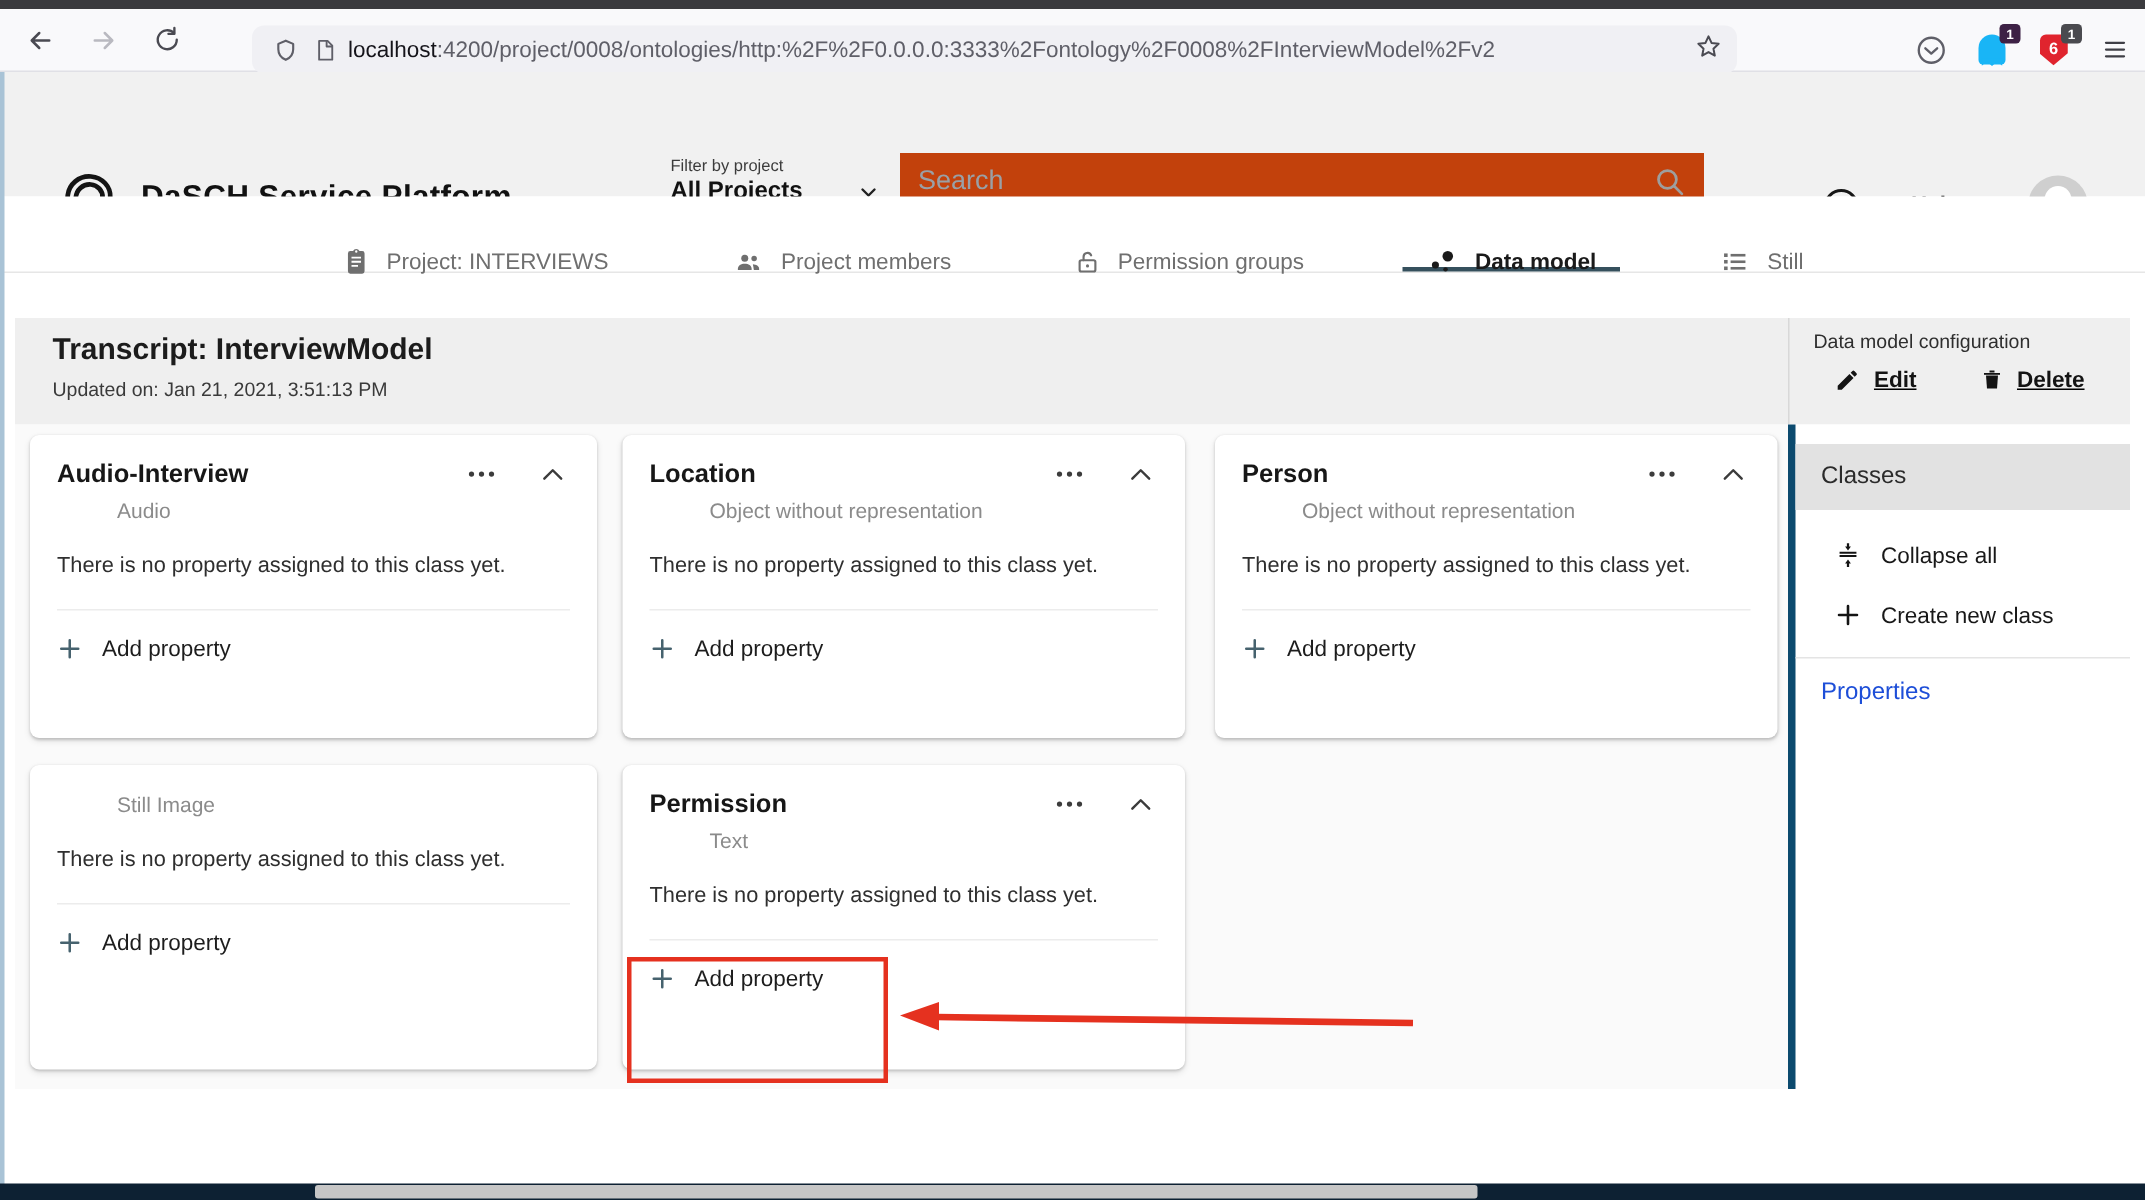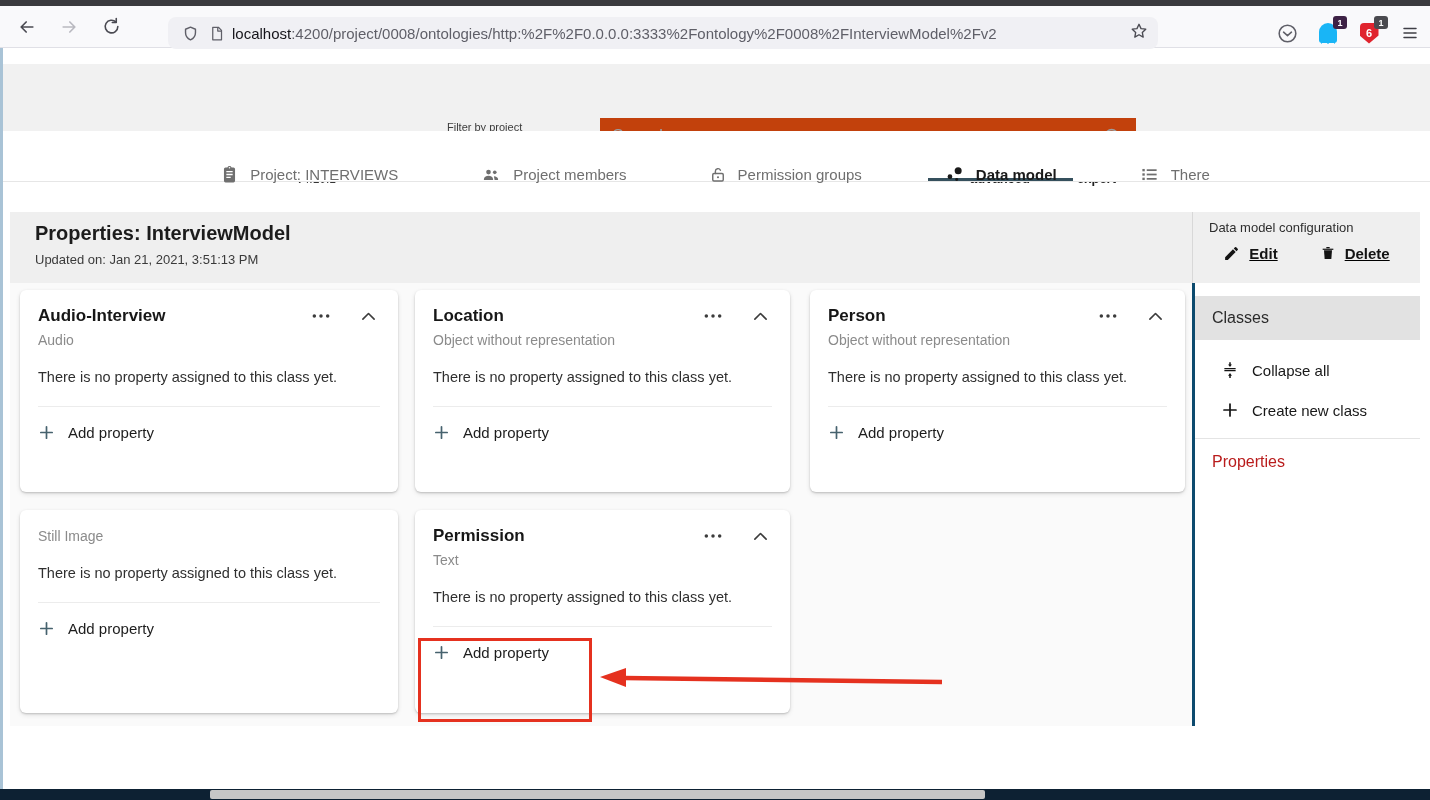--- a/index.html
+++ b/index.html
@@ -34,21 +34,21 @@
   .badge-purple { background:#3d2145; }
   .badge-gray { background:#4a4a4f; }
   .ghost-shape { width:18px; height:20px; background:#19b5f6; border-radius:9px 9px 3px 3px; position:relative; }
   .ghost-shape:after { content:""; position:absolute; bottom:-1px; left:2px; width:14px; height:5px;
     background:#19b5f6; clip-path:polygon(0 0,100% 0,100% 100%,75% 40%,50% 100%,25% 40%,0 100%); }
   .adb-shape { width:19px; height:21px; background:#e0242e; border-radius:4px 4px 8px 8px;
     clip-path:polygon(0 0,100% 0,100% 62%,50% 100%,0 62%); display:flex; align-items:center; justify-content:center;
     color:#fff; font-size:11px; font-weight:bold; }
 
   
-  .app-header { position:absolute; left:0; top:64px; width:1430px; height:83px; background:#f1f1f1; }
+  .app-header { position:absolute; left:0; top:48px; width:1430px; height:83px; background:#f1f1f1; }
   .logo { position:absolute; left:38px; top:63px; }
   .app-title { position:absolute; left:94px; top:72px; font-size:21px; font-weight:bold; color:#111; letter-spacing:.2px; }
   .app-version { position:absolute; left:160px; top:108px; width:176px; text-align:right; font-size:12px; color:#333; }
   .filter-label { position:absolute; left:447px; top:57px; font-size:11px; color:#3c3c3c; }
   .filter-value { position:absolute; left:447px; top:71px; font-size:16px; font-weight:bold; color:#111;
     display:flex; align-items:center; gap:36px; }
   .search-box { position:absolute; left:600px; top:54px; width:536px; height:37px; background:#c2410c;
     display:flex; align-items:center; padding:0 12px; }
   .search-input { flex:1; border:none; outline:none; font-size:18px; color:#222; background:transparent;
     font-family:"Liberation Sans", sans-serif; }
@@ -76,36 +76,36 @@
   .wrapper { position:absolute; left:10px; top:212px; width:1410px; height:514px; border-bottom:1px solid #e3e3e3; }
   .band-left { position:absolute; left:0; top:0; width:1182px; height:71px; background:#efefef; }
   .band-right { position:absolute; left:1182px; top:0; width:228px; height:71px; background:#efefef; border-left:1px solid #d8d8d8; }
   .page-title { position:absolute; left:25px; top:10px; font-size:20px; font-weight:bold; color:#1c1c1c; }
   .page-updated { position:absolute; left:25px; top:40px; font-size:13px; color:#3a3a3a; }
   .config-label { position:absolute; left:16px; top:8px; font-size:13px; color:#2e2e2e; }
   .config-btns { position:absolute; left:0; top:32px; width:100%; display:flex; justify-content:center; gap:42px;text-decoration:underline; }
   .config-btn { display:flex; align-items:center; gap:9px; font-size:15px; font-weight:bold; color:#141414; cursor:pointer; }
 
   .main-area { position:absolute; left:0; top:71px; width:1182px; height:443px; background:#fafafa; }
-  .side-area { position:absolute; left:1182px; top:71px; width:228px; height:443px; background:#fff; border-left:3px solid #0c4a6e; }
+  .side-area { position:absolute; left:1182px; top:71px; width:228px; height:443px; background:#fff; border-left:5px solid #0c4a6e; }
 
   .side-header { margin-top:13px; height:44px; background:#e2e2e2; display:flex; align-items:center;
     padding-left:17px; font-size:16px; color:#2b2b2b; }
   .side-item { height:40px; display:flex; align-items:center; gap:13px; padding-left:26px;
     font-size:15px; font-weight:500; color:#181818; cursor:pointer; }
   .side-list { padding:10px 0 8px 0; border-bottom:1px solid #e4e4e4; }
-  .side-prop { height:46px; display:flex; align-items:center; padding-left:17px; font-size:16px; color:#b91c1c; }
+  .side-prop { height:46px; display:flex; align-items:center; padding-left:17px; font-size:16px; color:#1d4ed8; }
 
   
   .card { position:absolute; background:#fff; border-radius:6px;
     box-shadow:0 1px 2px rgba(0,0,0,.18), 0 2px 5px rgba(0,0,0,.10); padding:12px 18px 0 18px; }
   .card-head { display:flex; align-items:center; margin-top:4px;gap:20px; }
   .card-title { font-size:17px; font-weight:bold; color:#171717; flex:1; }
   .card-actions { display:flex; align-items:center; gap:30px; padding-right:4px; }
-  .card-sub { margin-top:6px; font-size:14px; color:#8b8b8b; min-height:17px; }
+  .card-sub { margin-top:6px; font-size:14px; color:#8b8b8b; min-height:17px;margin-left:40px; }
   .card-empty { margin-top:20px; font-size:14.5px; color:#2f2f2f; }
   .card-div { margin-top:21px; border-top:1px solid #ececec; }
   .card-add { margin-top:17px; display:flex; align-items:center; gap:13px; font-size:15px; color:#1d1d1d; cursor:pointer; }
   .c1 { left:10px; top:7px;  width:378px; height:202px; }
   .c2 { left:405px; top:7px; width:375px; height:202px; }
   .c3 { left:800px; top:7px; width:375px; height:202px; }
   .c4 { left:10px; top:227px; width:378px; height:203px; }
   .c5 { left:405px; top:227px; width:375px; height:203px; }
 
   
@@ -258,28 +258,28 @@
       </div>
       <div class="tab">
         <svg width="21" height="19" viewBox="0 0 24 24" fill="#6f6f6f">
             <rect x="3" y="5" width="3" height="3"></rect>
             <rect x="3" y="10.5" width="3" height="3"></rect>
             <rect x="3" y="16" width="3" height="3"></rect>
             <rect x="8.5" y="5.4" width="12.5" height="2.2"></rect>
             <rect x="8.5" y="10.9" width="12.5" height="2.2"></rect>
             <rect x="8.5" y="16.4" width="12.5" height="2.2"></rect>
           </svg>
-        <span>There</span>
+        <span>Still</span>
       </div>
     </div>
   </div>
 
   <div class="wrapper">
     <div class="band-left">
-      <div class="page-title">Properties: InterviewModel</div>
+      <div class="page-title">Transcript: InterviewModel</div>
       <div class="page-updated">Updated on: Jan 21, 2021, 3:51:13 PM</div>
     </div>
     <div class="band-right">
       <div class="config-label">Data model configuration</div>
       <div class="config-btns">
         <span class="config-btn">
           <svg width="17" height="17" viewBox="0 0 24 24" fill="#141414">
               <path d="M3 17.2V21h3.8L17.9 9.9l-3.8-3.8L3 17.2zM20.7 7.1a1.3 1.3 0 0 0 0-1.8l-2-2a1.3 1.3 0 0 0-1.8 0l-1.7 1.7 3.8 3.8 1.7-1.7z"></path>
             </svg>
           <span>Edit</span>

